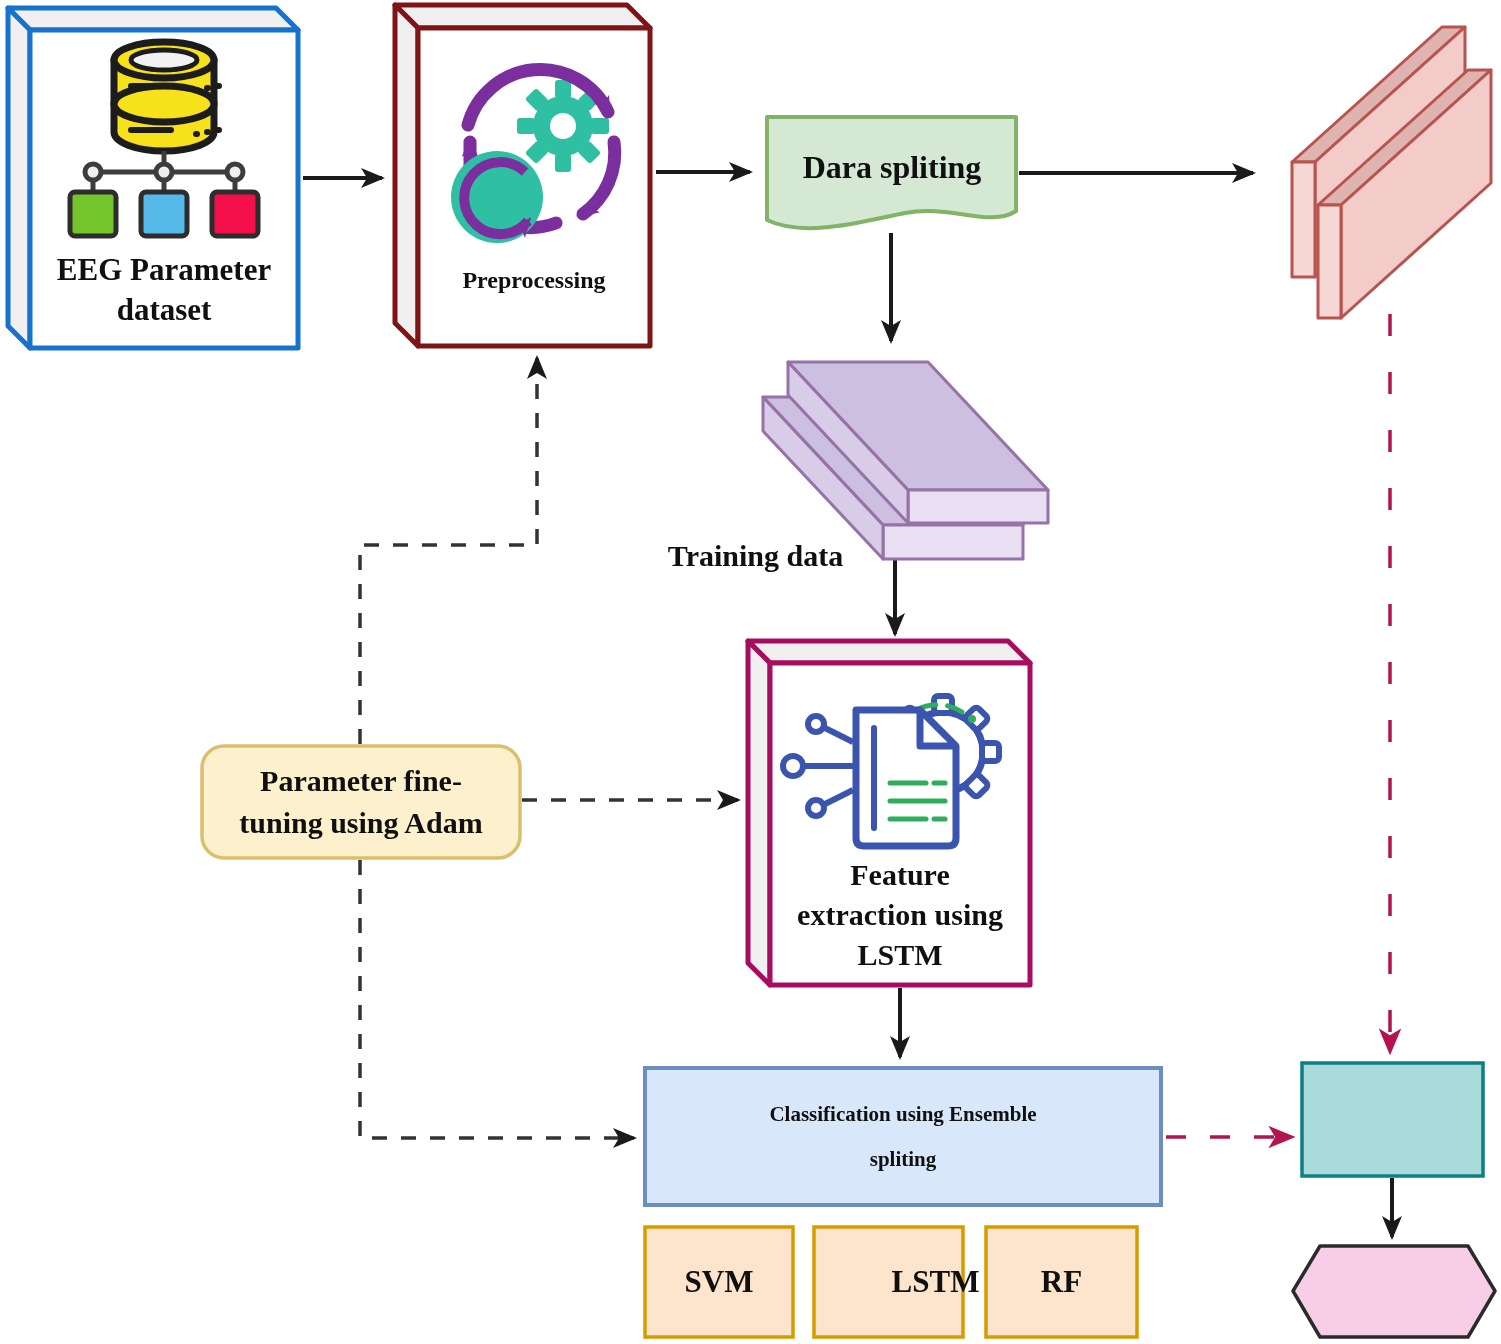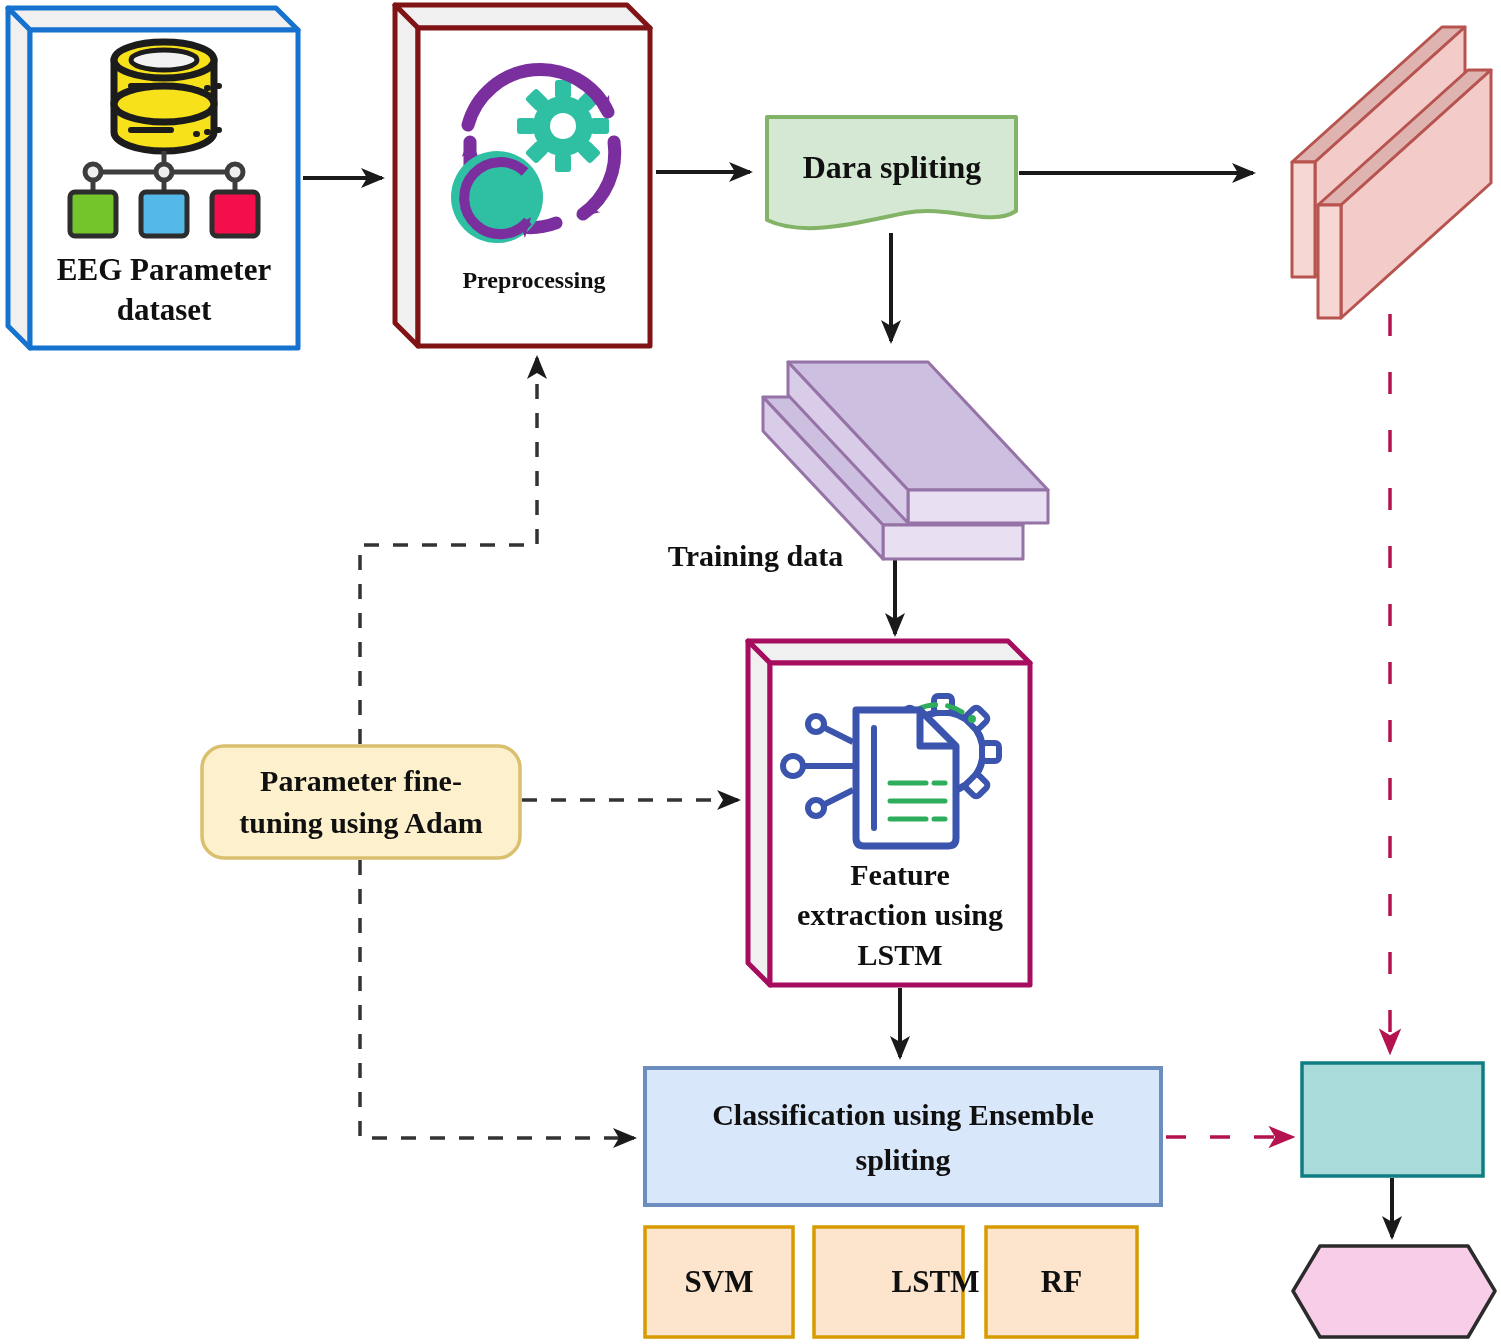--- a/index.html
+++ b/index.html
@@ -9,21 +9,21 @@
   .lbl{position:absolute;z-index:2;display:flex;flex-direction:column;justify-content:center;
        align-items:center;text-align:center;font-weight:700;color:#101010;}
   .lbl span{display:block;}
   .eeg-label{left:30px;top:240px;width:268px;height:100px;font-size:31px;line-height:40px;}
   .preprocessing-label{left:418px;top:250px;width:232px;height:60px;font-size:24px;}
   .datasplit-label{left:767px;top:128px;width:250px;height:78px;font-size:32px;}
   .testing-label{left:1067px;top:310px;width:220px;height:48px;font-size:30px;}
   .training-label{left:648px;top:532px;width:215px;height:48px;font-size:30px;}
   .feature-label{left:770px;top:852px;width:260px;height:126px;font-size:30px;line-height:40px;}
   .parameter-label{left:202px;top:746px;width:318px;height:112px;font-size:30px;line-height:42px;}
-  .classification-label{left:645px;top:1068px;width:516px;height:137px;font-size:30px;line-height:45px;}
+  .classification-label{left:645px;top:1068px;width:516px;height:137px;font-size:21px;line-height:45px;}
   .svm-label{left:645px;top:1227px;width:148px;height:110px;font-size:31px;}
   .lstm-label{left:814px;top:1227px;width:149px;height:110px;font-size:31px;padding-left:47px;}
   .rf-label{left:986px;top:1227px;width:151px;height:110px;font-size:31px;}
   .trained-label{left:1302px;top:1063px;width:181px;height:113px;font-size:29px;line-height:38px;}
   .output-label{left:1310px;top:1246px;width:170px;height:91px;font-size:31px;}
 </style>
 </head>
 <body>
 
 <div class="canvas">

